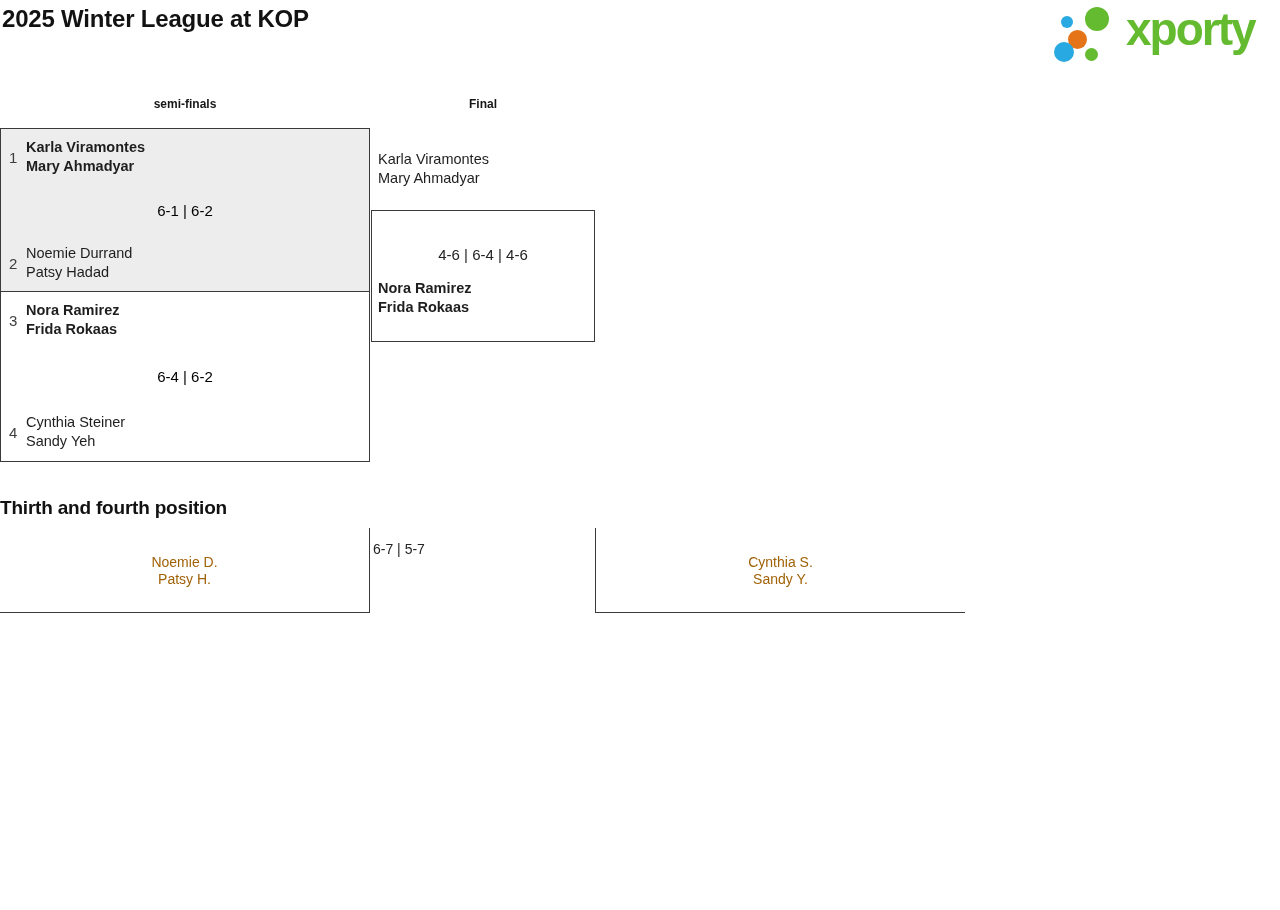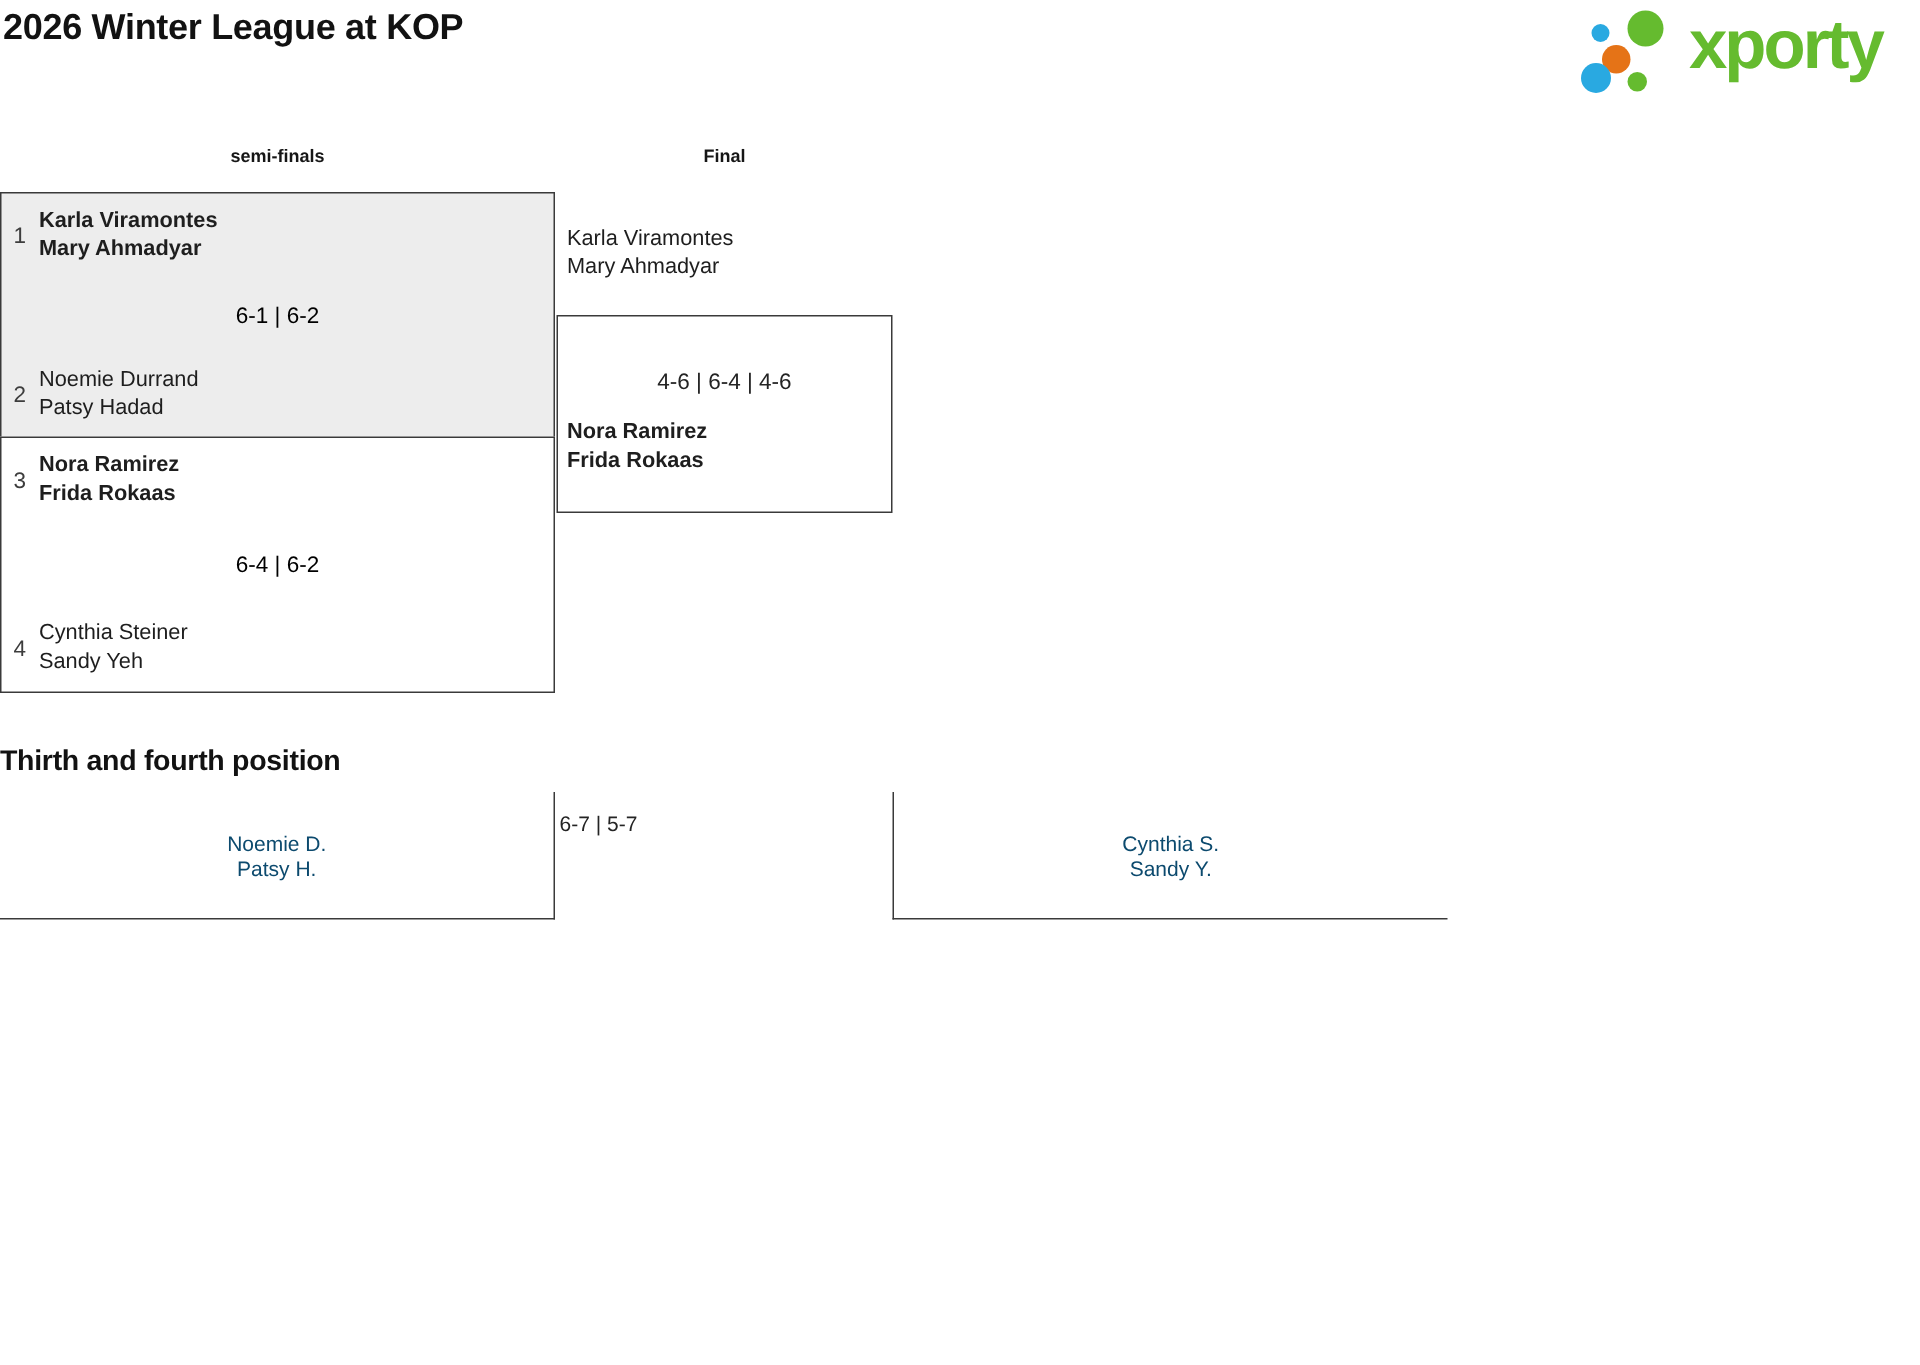--- a/index.html
+++ b/index.html
@@ -38,32 +38,32 @@
   
   .final-top-team{position:absolute;left:378px;top:150px;font-size:14.5px;line-height:19px;display:flex;flex-direction:column;}
   .final-box{position:absolute;left:371px;top:210px;width:224px;height:132px;border:1px solid #3a3a3a;box-sizing:border-box;background:#fff;}
   .final-score{position:absolute;left:0;right:0;top:35px;text-align:center;font-size:15px;color:#242424;}
   .final-winner{position:absolute;left:6px;bottom:24px;font-size:14.5px;line-height:19px;font-weight:700;display:flex;flex-direction:column;}
 
   
   .section-heading{position:absolute;left:0;top:497px;font-size:19px;font-weight:700;color:#121212;letter-spacing:-0.2px;}
   .tp-cell{position:absolute;top:528px;width:370px;height:85px;box-sizing:border-box;
            display:flex;flex-direction:column;align-items:center;justify-content:flex-start;padding-top:26px;
-           font-size:14px;line-height:17px;color:#0c4a6e;text-align:right;}
+           font-size:14px;line-height:17px;color:#a16207;text-align:right;}
   .tp-left{left:0;border-right:1px solid #3a3a3a;border-bottom:1px solid #3a3a3a;}
   .tp-right{left:595px;border-left:1px solid #3a3a3a;border-bottom:1px solid #3a3a3a;}
   .tp-score{position:absolute;left:373px;top:529px;font-size:14px;color:#242424;margin-top:12px;}
 </style>
 </head>
 <body>
 
 <div class="page">
 
   <div class="title">
-    <div>2026 Winter League at KOP</div>
+    <div>2025 Winter League at KOP</div>
   </div>
 
   <a class="logo">
     <span class="dot dot-blue-sm"></span>
     <span class="dot dot-green-lg"></span>
     <span class="dot dot-orange"></span>
     <span class="dot dot-blue-lg"></span>
     <span class="dot dot-green-sm"></span>
     <span class="wordmark">xporty</span>
   </a>

